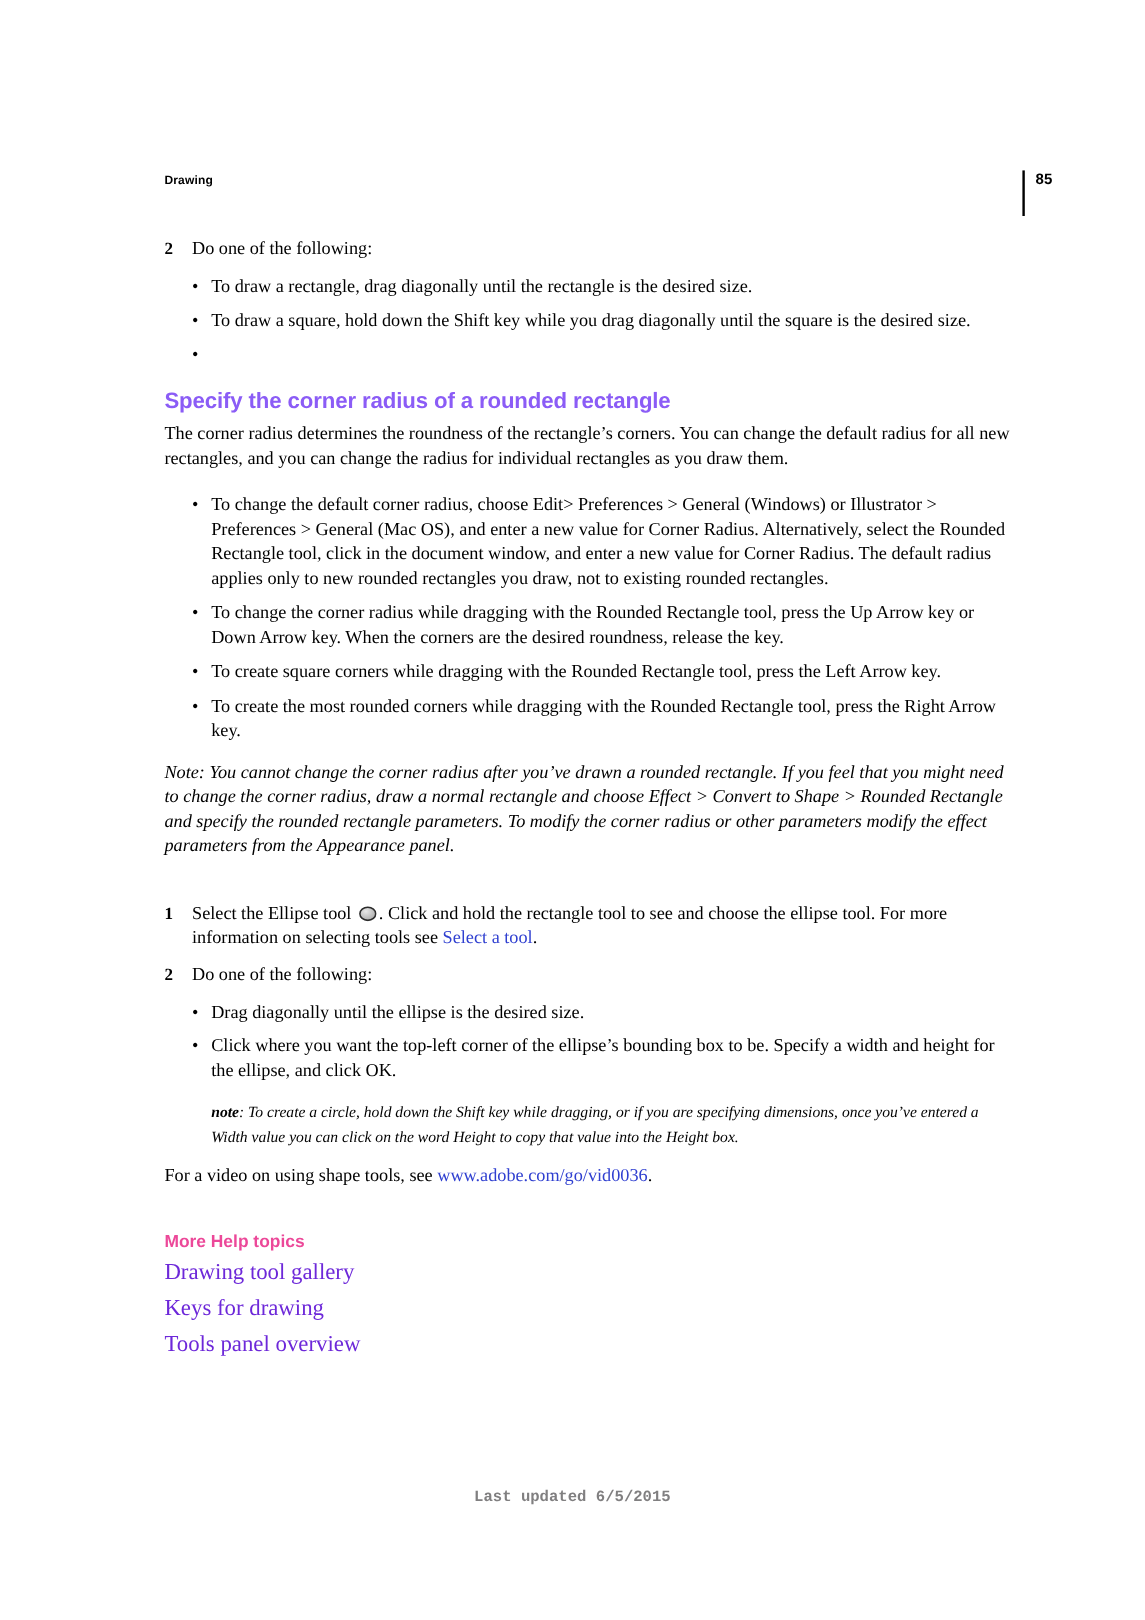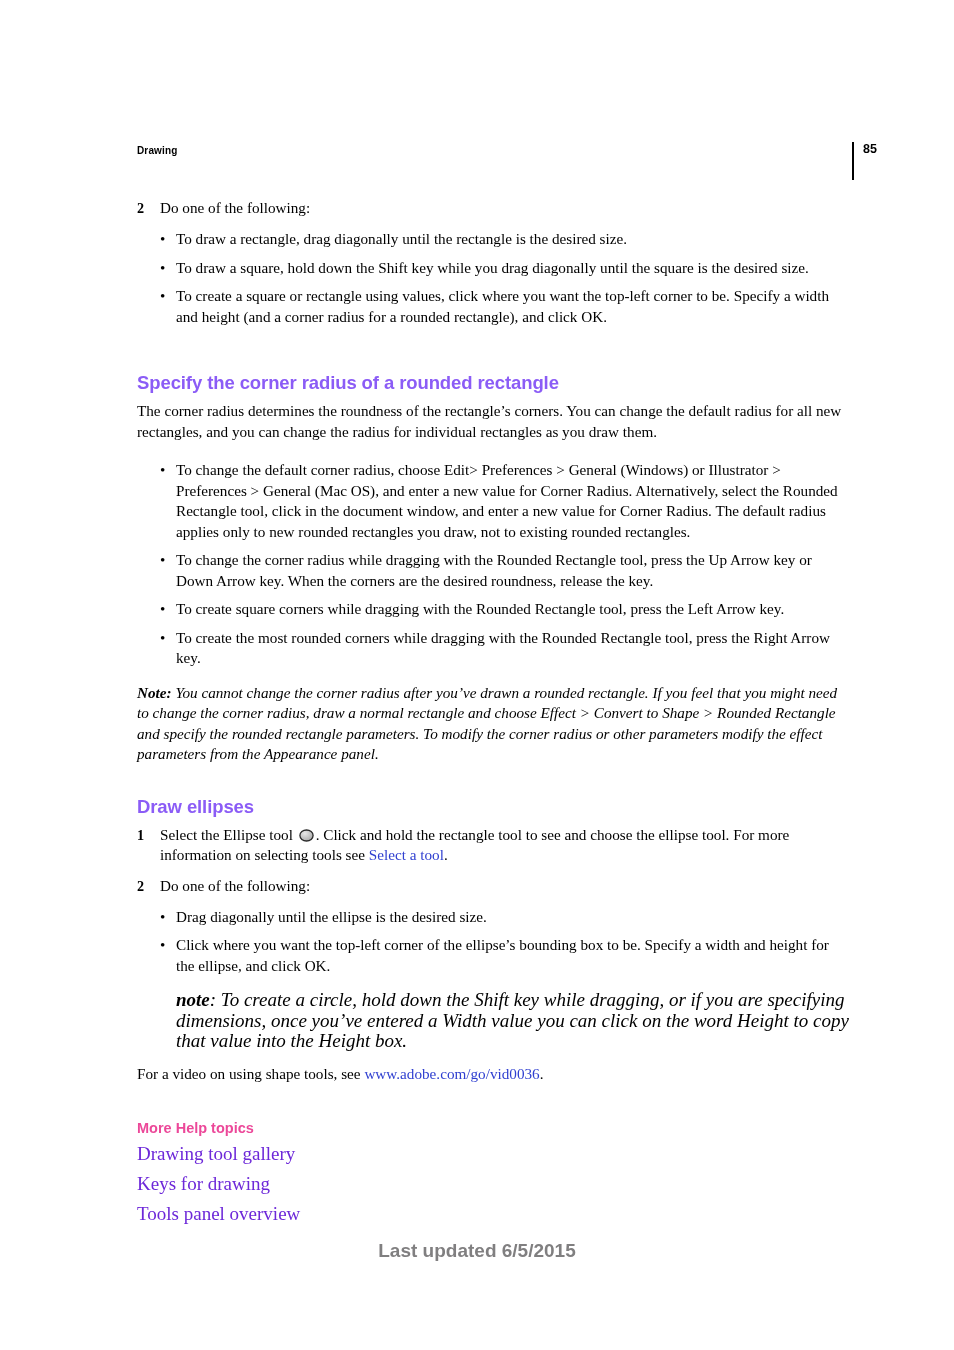--- a/index.html
+++ b/index.html
@@ -123,28 +123,28 @@
     color: #ec4899;
   }
 
   
   .note {
     font-style: italic;
     font-size: 15.2px;
     line-height: 20.5px;
   }
   .note .lbl {
-    font-weight: bold;
+    font-weight: normal;
     font-style: italic;
   }
   .subnote {
     position: relative;
     padding-left: 39px;
     font-style: italic;
-    font-size: 19px;
+    font-size: 13px;
     line-height: 20.5px;
   }
   .subnote .lbl {
     font-weight: bold;
     font-style: italic;
   }
 
   
   .lnk {
     color: #2F3FD0;
@@ -174,23 +174,23 @@
     margin: 0 2px;
   }
 
   
   .footer {
     position: absolute;
     left: 0;
     top: 1240px;
     width: 954px;
     text-align: center;
-    font-family: Liberation Sans, sans-serif;
-    font-weight: bold;
-    font-size: 19px;
+    font-family: Liberation Mono, monospace;
+    font-weight: bold;
+    font-size: 13px;
     color: #807F80;
   }
 </style>
 </head>
 <body>
 
 <div class="page">
 
   <div class="running-head">Drawing</div>
 
@@ -211,21 +211,20 @@
     <div class="bullet">
       <span class="dot">•</span>
       <span>To draw a rectangle, drag diagonally until the rectangle is the desired size.</span>
     </div>
     <div class="bullet">
       <span class="dot">•</span>
       <span>To draw a square, hold down the Shift key while you drag diagonally until the square is the desired size.</span>
     </div>
     <div class="bullet">
       <span class="dot">•</span>
-      <span>To create a square or rectangle using values, click where you want the top-left corner to be. Specify a width and height (and a corner radius for a rounded rectangle), and click OK.</span>
     </div>
 
     <div class="sp-10"></div>
 
 
     <div class="sp-26"></div>
 
     <h2 class="sec">Specify the corner radius of a rounded rectangle</h2>
 
     <div class="sp-6"></div>
@@ -252,21 +251,20 @@
     </div>
 
     <div class="sp-6"></div>
 
     <div class="note">
       <span class="lbl">Note:</span><span> You cannot change the corner radius after you’ve drawn a rounded rectangle. If you feel that you might need to change the corner radius, draw a normal rectangle and choose Effect &gt; Convert to Shape &gt; Rounded Rectangle and specify the rounded rectangle parameters. To modify the corner radius or other parameters modify the effect parameters from the Appearance panel.</span>
     </div>
 
     <div class="sp-30"></div>
 
-    <h2 class="sec">Draw ellipses</h2>
 
     <div class="sp-6"></div>
 
     <div class="step">
       <span class="num">1</span>
       <span>Select the Ellipse tool</span>
       <span class="tool-icon">
         <svg viewBox="0 0 15 13" width="15" height="13" xmlns="http://www.w3.org/2000/svg">
           <defs>
             <radialGradient id="ellgrad" cx="38%" cy="32%" r="78%">

